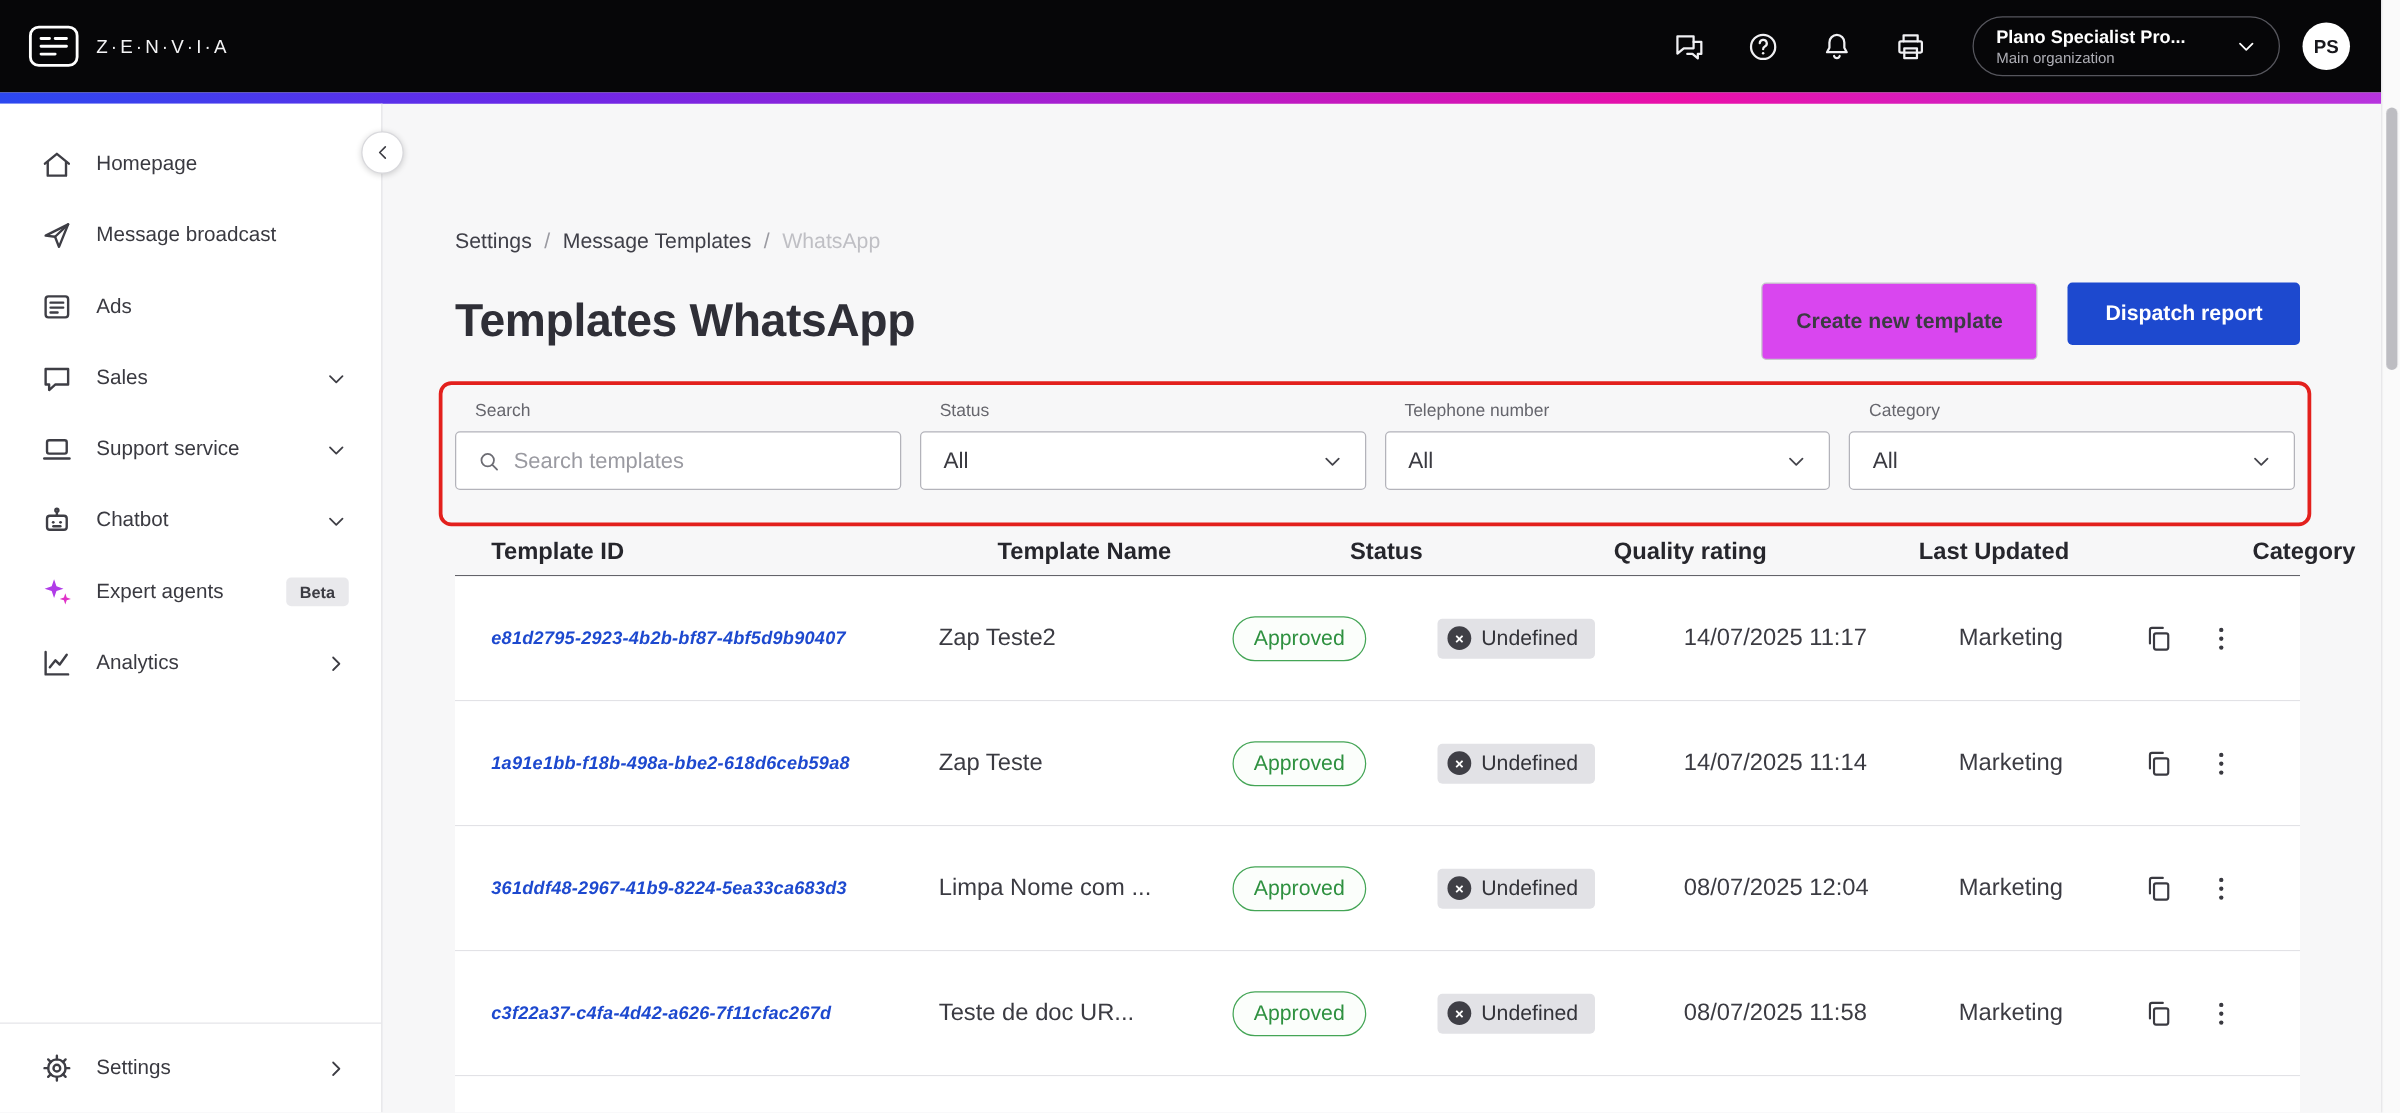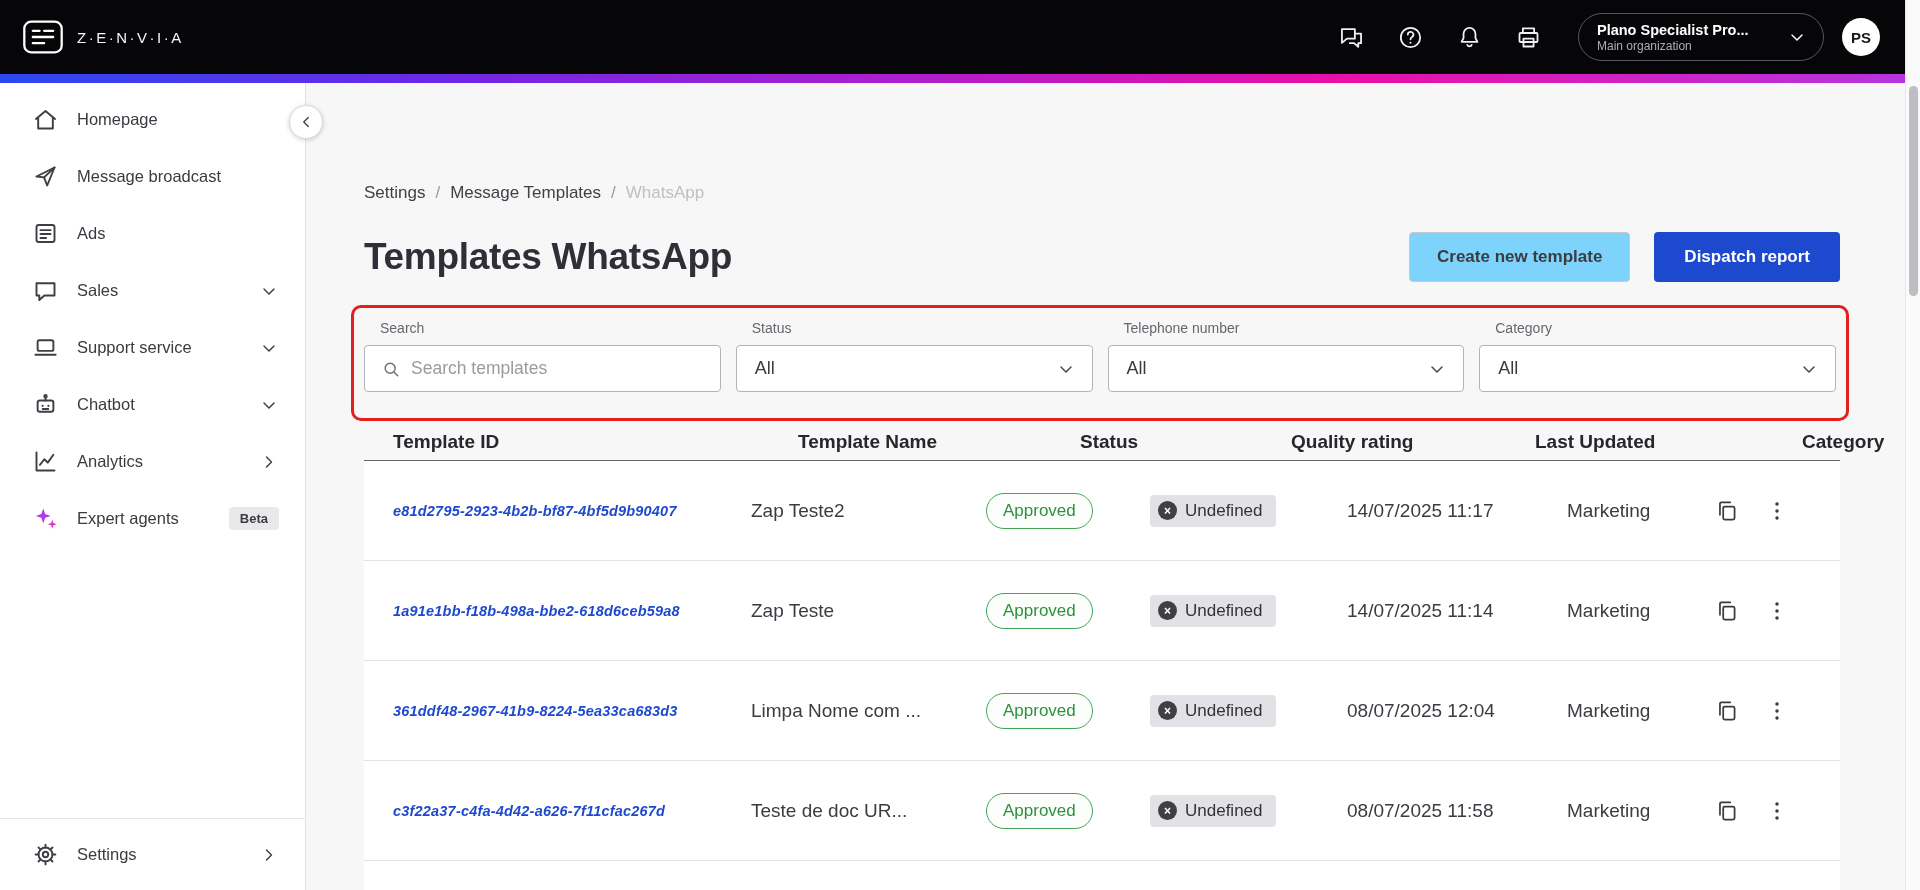--- a/index.html
+++ b/index.html
@@ -32,21 +32,21 @@
     margin-left:18px; cursor:pointer; }
 
   .gradient-bar { height:9px;
     background:linear-gradient(90deg, var(--g1) 0%, #6a28e8 22%, var(--g2) 45%, var(--g3) 70%, #b535e0 100%); }
 
   
   .app { display:flex; height:807px; position:relative; }
 
   
   .sidebar { width:306px; background:#fff; border-right:1px solid #e2e2e5; position:relative; flex:0 0 306px; }
-  .nav { padding-top:8px; }
+  .nav { padding-top:20px; }
   .nav-item { display:flex; align-items:center; height:57px; padding:0 26px 0 32px; gap:18px; cursor:pointer; }
   .nav-icon { width:27px; height:27px; flex:0 0 27px; color:#3e3e45; }
   .nav-label { font-size:16.5px; color:#3a3a41; white-space:nowrap; }
   .nav-badge { margin-left:auto; background:#e9e9ec; color:#3c3c43; font-size:13px; font-weight:700;
     padding:4px 11px; border-radius:4px; }
   .nav-chevron { width:20px; height:20px; margin-left:auto; color:#3e3e45; }
   .sidebar-footer { position:absolute; bottom:0; left:0; right:0; height:72px; border-top:1px solid #e5e5e9; }
 
   .collapse-btn { position:absolute; left:289px; top:22px; width:34px; height:34px; border-radius:50%;
     background:#fff; border:1px solid #d8d8dc; box-shadow:0 1px 5px rgba(0,0,0,.18);
@@ -56,21 +56,21 @@
   .main { flex:1; padding:0 80px 0 58px; overflow:hidden; }
 
   .breadcrumb { margin-top:100px; font-size:17px; display:flex; gap:10px; align-items:center; }
   .crumb.link { color:#404049; cursor:pointer; }
   .crumb-sep { color:#9a9aa1; }
   .crumb.current { color:#bfbfc4; }
 
   .title-row { margin-top:28px; height:52px; display:flex; align-items:center; }
   .page-title { font-size:37px; font-weight:800; color:#2f2f37; letter-spacing:-0.3px; }
   .title-actions { margin-left:auto; display:flex; gap:24px; }
-  .btn-outline { height:50px; padding:12px 27px; background:#7dd3fc; border:1px solid #c7c7cc; border-radius:4px;
+  .btn-outline { height:62px; padding:12px 27px; background:#d946ef; border:1px solid #c7c7cc; border-radius:4px;
     font-family:inherit; font-size:17px; font-weight:600; color:#3b3b42; cursor:pointer; }
   .btn-primary { height:50px; padding:0 30px; background:var(--blue); border:none; border-radius:4px;
     font-family:inherit; font-size:17px; font-weight:600; color:#fff; cursor:pointer; }
 
   
   .filters-box { margin:22px -9px 0 -13px; border:3px solid var(--red); border-radius:10px;
     padding:12px 10px 26px; display:flex; gap:15px; }
   .filter-group { flex:1; min-width:0; }
   .filter-label { font-size:14px; color:#66666d; margin:0 0 8px 16px; line-height:17px; }
   .search-wrap, .select { height:47px; border:1px solid #b3b3ba; border-radius:4px; background:#fff;
@@ -251,43 +251,43 @@
     <span class="ico nav-chevron">
             <svg viewBox="0 0 24 24">
               <path d="M6 9.5l6 6 6-6"></path>
             </svg>
           </span>
   </div>
 
   <div class="nav-item">
     <span class="ico nav-icon">
             <svg viewBox="0 0 24 24">
+              <path fill="#b03ce8" stroke="none" d="M10 3l1.7 5 5 1.7-5 1.7-1.7 5-1.7-5-5-1.7 5-1.7z"></path>
+              <path fill="#e032c8" stroke="none" d="M18 13l1 3 3 1-3 1-1 3-1-3-3-1 3-1z"></path>
+            </svg>
+          </span>
+    <span class="nav-label">Expert agents</span>
+    <span class="nav-badge">Beta</span>
+
+  </div>
+
+  <div class="nav-item">
+    <span class="ico nav-icon">
+            <svg viewBox="0 0 24 24">
               <path d="M4 4v16h16"></path>
               <path d="M7 15l4-5 3 3 5-7"></path>
             </svg>
           </span>
     <span class="nav-label">Analytics</span>
 
     <span class="ico nav-chevron">
             <svg viewBox="0 0 24 24">
               <path d="M9 6l6 6-6 6"></path>
             </svg>
           </span>
-  </div>
-
-  <div class="nav-item">
-    <span class="ico nav-icon">
-            <svg viewBox="0 0 24 24">
-              <path fill="#b03ce8" stroke="none" d="M10 3l1.7 5 5 1.7-5 1.7-1.7 5-1.7-5-5-1.7 5-1.7z"></path>
-              <path fill="#e032c8" stroke="none" d="M18 13l1 3 3 1-3 1-1 3-1-3-3-1 3-1z"></path>
-            </svg>
-          </span>
-    <span class="nav-label">Expert agents</span>
-    <span class="nav-badge">Beta</span>
-
   </div>
 
 </nav>
     <div class="nav-item sidebar-footer">
       <span class="ico nav-icon">
           <svg viewBox="0 0 24 24">
             <circle cx="12" cy="12" r="6.2"></circle>
             <circle cx="12" cy="12" r="2.4"></circle>
             <path d="M12 3.2v2.6M12 18.2v2.6M3.2 12h2.6M18.2 12h2.6M5.8 5.8l1.9 1.9M16.3 16.3l1.9 1.9M18.2 5.8l-1.9 1.9M7.7 16.3l-1.9 1.9"></path>
           </svg>

